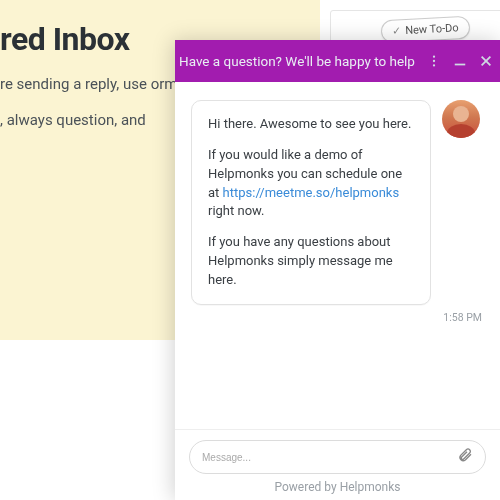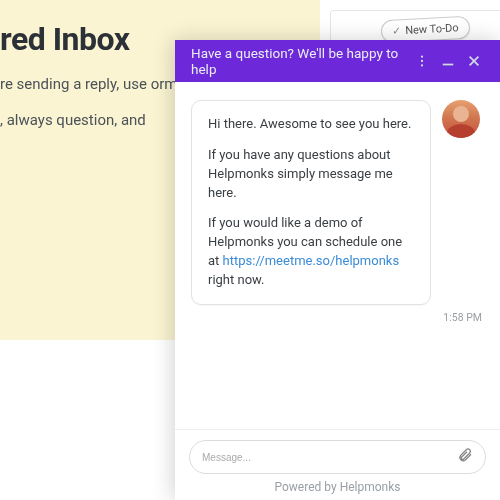--- a/index.html
+++ b/index.html
@@ -4,21 +4,21 @@
 <style>
 *{box-sizing:border-box;margin:0;padding:0}
 body{font-family:-apple-system,BlinkMacSystemFont,"Segoe UI",Roboto,Arial,sans-serif;width:500px;height:500px;overflow:hidden;position:relative;background:#fff}
 .bg-yellow{position:absolute;left:0;top:0;width:320px;height:340px;background:#fbf4d2;padding:20px 18px 20px 0}
 .page-title{font-size:32px;font-weight:700;color:#2b3136;margin-bottom:16px;letter-spacing:-0.5px}
 .page-para{font-size:15px;color:#4b5258;line-height:1.45;margin-bottom:14px}
 .bg-panel{position:absolute;left:330px;top:10px;width:180px;height:350px;background:#fff;border:1px solid #e5e5e5;border-radius:3px}
 .new-todo{position:absolute;right:30px;top:18px;background:#fff;border:1px solid #ccc;border-radius:14px;padding:4px 10px;font-size:11px;color:#555;transform:rotate(-3deg);box-shadow:0 1px 2px rgba(0,0,0,.08)}
 .new-todo .chk{margin-right:4px;color:#888}
 .chat-widget{position:absolute;right:0;top:40px;width:325px;height:460px;background:#fff;box-shadow:-2px 0 20px rgba(0,0,0,.18);display:flex;flex-direction:column}
-.chat-header{background:#6d28d9;color:#e8eef3;height:42px;display:flex;align-items:center;padding:0 16px;font-size:13.5px}
+.chat-header{background:#a21caf;color:#e8eef3;height:42px;display:flex;align-items:center;padding:0 4px;font-size:13.5px}
 .chat-header-title{flex:1}
 .hdr-icon{width:20px;height:20px;display:flex;align-items:center;justify-content:center;margin-left:6px;cursor:pointer;color:#cfd9e2}
 .hdr-icon svg{width:14px;height:14px}
 .chat-body{flex:1;padding:18px 16px 10px 16px;position:relative;overflow:hidden}
 .msg-row{display:flex;align-items:flex-start;gap:11px}
 .msg-bubble{background:#fff;border:1px solid #e2e2e2;border-radius:10px;padding:14px 16px;font-size:13px;color:#3a3f44;line-height:1.45;flex:1;max-width:240px;box-shadow:0 1px 1px rgba(0,0,0,.03)}
 .msg-bubble p{margin-bottom:12px}
 .msg-bubble p:last-child{margin-bottom:0}
 .msg-bubble a{color:#3a8bd8;text-decoration:none}
 .avatar{width:38px;height:38px;border-radius:50%;background:linear-gradient(180deg,#e8a070 0%,#d07850 45%,#c94f3d 100%);flex-shrink:0;position:relative;overflow:hidden}
@@ -68,22 +68,22 @@
           <line x1="3" y1="3" x2="13" y2="13"></line>
           <line x1="13" y1="3" x2="3" y2="13"></line>
         </svg>
     </div>
   </div>
 
   <div class="chat-body">
     <div class="msg-row">
       <div class="msg-bubble">
         <p>Hi there. Awesome to see you here.</p>
+        <p><span>If you would like a demo of Helpmonks you can schedule one at </span><a href="#">https://meetme.so/helpmonks</a><span> right now.</span></p>
         <p>If you have any questions about Helpmonks simply message me here.</p>
-        <p><span>If you would like a demo of Helpmonks you can schedule one at </span><a href="#">https://meetme.so/helpmonks</a><span> right now.</span></p>
       </div>
       <div class="avatar"></div>
     </div>
     <div class="timestamp">1:58 PM</div>
   </div>
 
   <div class="chat-footer">
     <div class="input-wrap">
       <input class="msg-input" type="text" placeholder="Message..." style="">
       <span class="attach-icon">

